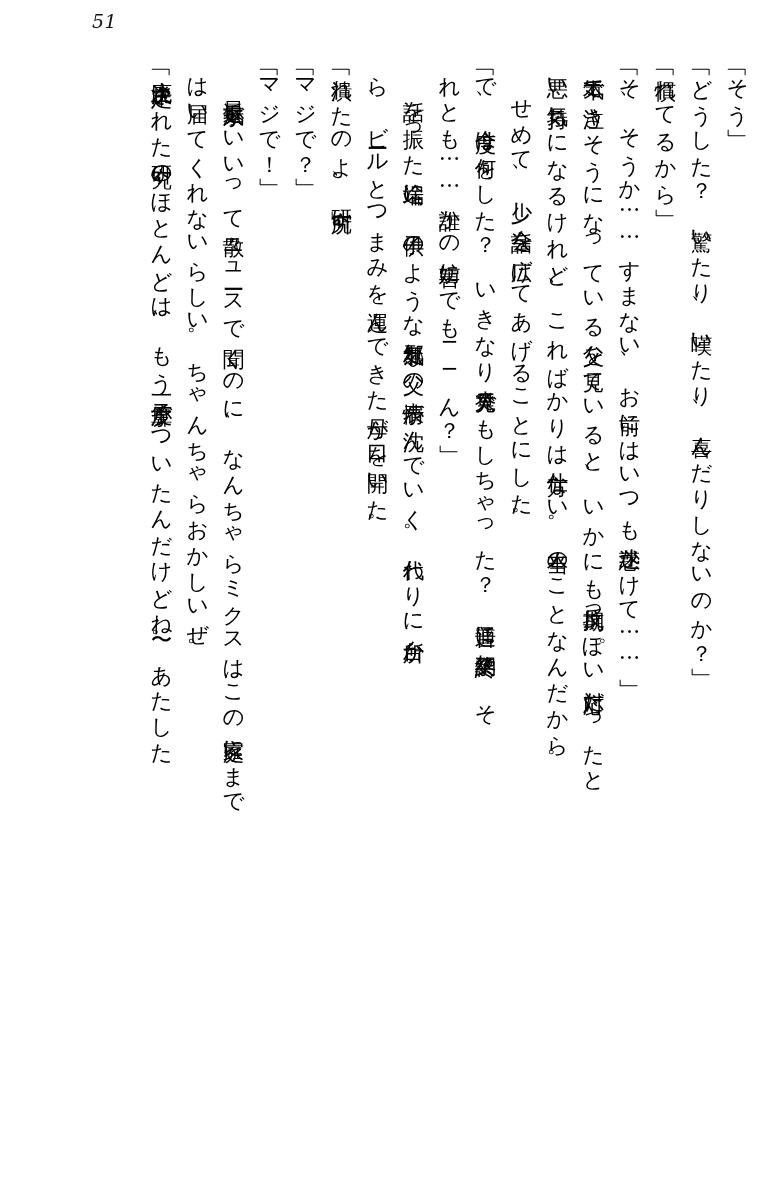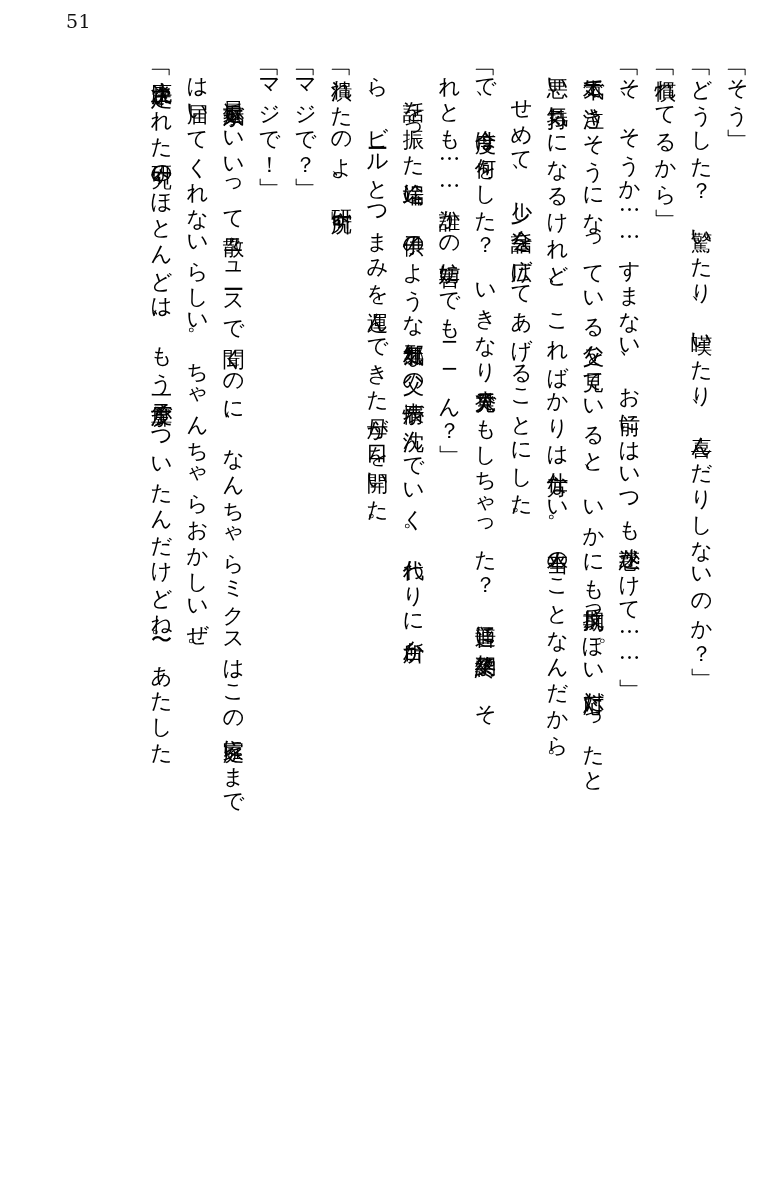--- a/index.html
+++ b/index.html
@@ -18,23 +18,24 @@
   .page {
     position: relative;
     width: 772px;
     height: 1200px;
     background: #ffffff;
   }
 
   .page-number {
     position: absolute;
     top: 10px;
-    left: 66px;
+    left: 92px;
     font-size: 19px;
     font-family: "DejaVu Serif", "Liberation Serif", serif;
+    font-style: italic;
     color: #111111;
     letter-spacing: 0.5px;
   }
 
   
   .text-body {
     position: absolute;
     top: 62px;
     left: 30px;
     right: 24px;

